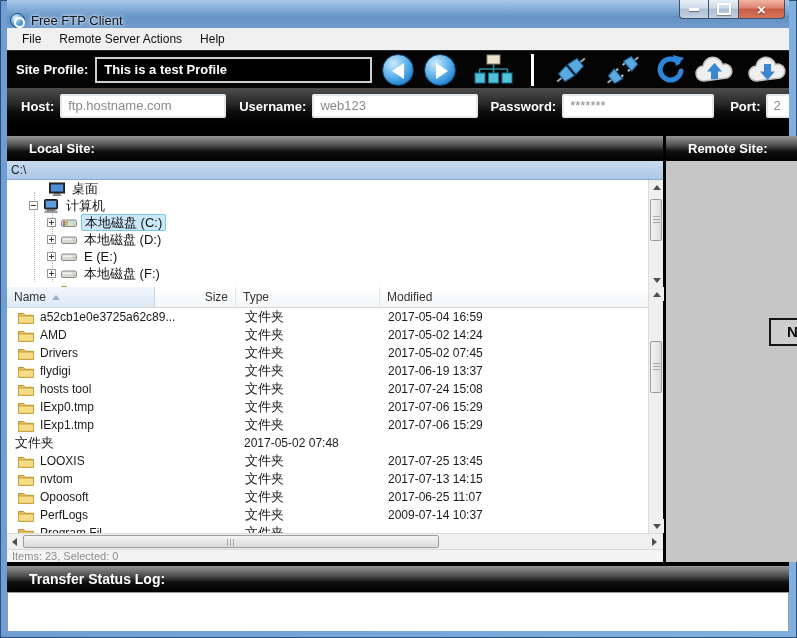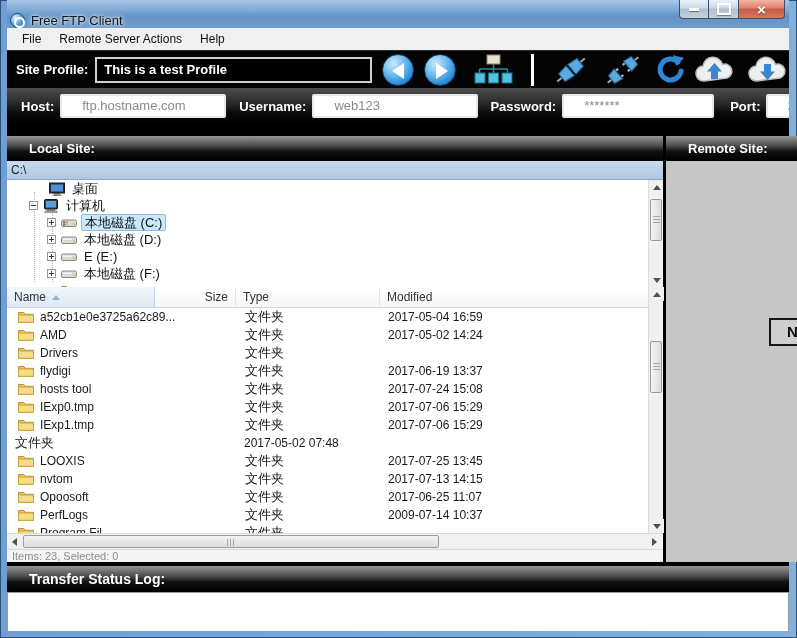--- a/index.html
+++ b/index.html
@@ -76,21 +76,21 @@
   .tb-sep { width:3px; height:32px; background:#fff; margin-left:17px; flex:0 0 auto; }
 
   
   .connbar {
     height:36px; background:linear-gradient(180deg,#4e4e4e 0%,#262626 45%,#0a0a0a 70%,#000 100%);
     display:flex; align-items:center; overflow:hidden; white-space:nowrap;
   }
   .cb-label { color:#fff; font-weight:bold; font-size:13px; flex:0 0 auto; }
   .cb-input {
     height:24px; background:#fff; border:2px solid #e4e9ee; border-radius:2px;
-    font-size:13px; color:#8a8a8a; line-height:20px; padding-left:20px;
+    font-size:13px; color:#8a8a8a; line-height:20px; padding-left:6px;
     overflow:hidden; flex:0 0 auto;
   }
 
   .black-gap { height:12px; background:#000; }
 
   
   .main { height:426px; background:#000; display:flex; }
   .panel-header {
     height:25px; background:linear-gradient(180deg,#969696 0%,#4a4a4a 40%,#101010 62%,#000 100%);
     color:#fff; font-weight:bold; font-size:13px; line-height:25px; padding-left:22px;
@@ -153,21 +153,21 @@
   }
   .hdr-cell { display:flex; align-items:center; padding:0 7px; border-right:1px solid #e2e6ea; overflow:hidden;text-align:right; }
   .hdr-name { background:linear-gradient(180deg,#f2f7fc,#dce9f5); border-right:1px solid #c2d4e4; }
   .hdr-size { justify-content:flex-end; }
   .hdr-modified { border-right:none; }
   .sort-arrow { width:0; height:0; margin-left:6px; border-left:4px solid transparent;
     border-right:4px solid transparent; border-bottom:5px solid #9ab2c8; }
 
   .file-rows { height:225px; overflow:hidden; background:#fff; padding-right:15px; }
   .file-row { height:18px; display:grid; grid-template-columns:230px 144px 1fr; align-items:center; }
-  .cell-name { display:flex; align-items:flex-start; padding-left:11px; overflow:hidden; white-space:nowrap; font-size:12px; color:#1a1a1a; }
+  .cell-name { display:flex; align-items:center; padding-left:11px; overflow:hidden; white-space:nowrap; font-size:12px; color:#1a1a1a; }
   .file-icon { width:16px; height:13px; margin-right:6px; flex:0 0 auto; }
   .cell-type { font-size:13px; color:#1a1a1a; padding-left:8px; white-space:nowrap; overflow:hidden; }
   .cell-modified { font-size:12px; color:#1a1a1a; padding-left:7px; white-space:nowrap; overflow:hidden; }
 
   .hscroll { height:16px; background:#f0f0f0; border-top:1px solid #dcdcdc; position:relative; }
   .hs-arrow { position:absolute; top:0; width:16px; height:15px; }
   .hs-arrow::after { content:""; position:absolute; top:4px; width:0; height:0;
     border-top:4px solid transparent; border-bottom:4px solid transparent; }
   .hs-left { left:0; } .hs-left::after { left:5px; border-right:5px solid #505050; }
   .hs-right { right:0; } .hs-right::after { left:5px; border-left:5px solid #505050; }
@@ -436,20 +436,21 @@
 
   <div class="file-row">
     <div class="cell-name">
       <span class="file-icon"><svg width="16" height="13" viewBox="0 0 16 13">
                     <path d="M0.5 2.5 h5.2 l1.6 1.8 h8.2 v8 h-15 z" fill="#e8c35c" stroke="#b9922e"></path>
                     <path d="M0.5 5 h15 v7.3 h-15 z" fill="#f6dc85" stroke="#c9a23e"></path>
                   </svg></span>
       <span>Drivers</span>
     </div>
     <div class="cell-type">文件夹</div>
+    <div class="cell-modified">2017-05-02 07:45</div>
   </div>
 
   <div class="file-row">
     <div class="cell-name">
       <span class="file-icon"><svg width="16" height="13" viewBox="0 0 16 13">
                     <path d="M0.5 2.5 h5.2 l1.6 1.8 h8.2 v8 h-15 z" fill="#e8c35c" stroke="#b9922e"></path>
                     <path d="M0.5 5 h15 v7.3 h-15 z" fill="#f6dc85" stroke="#c9a23e"></path>
                   </svg></span>
       <span>flydigi</span>
     </div>

